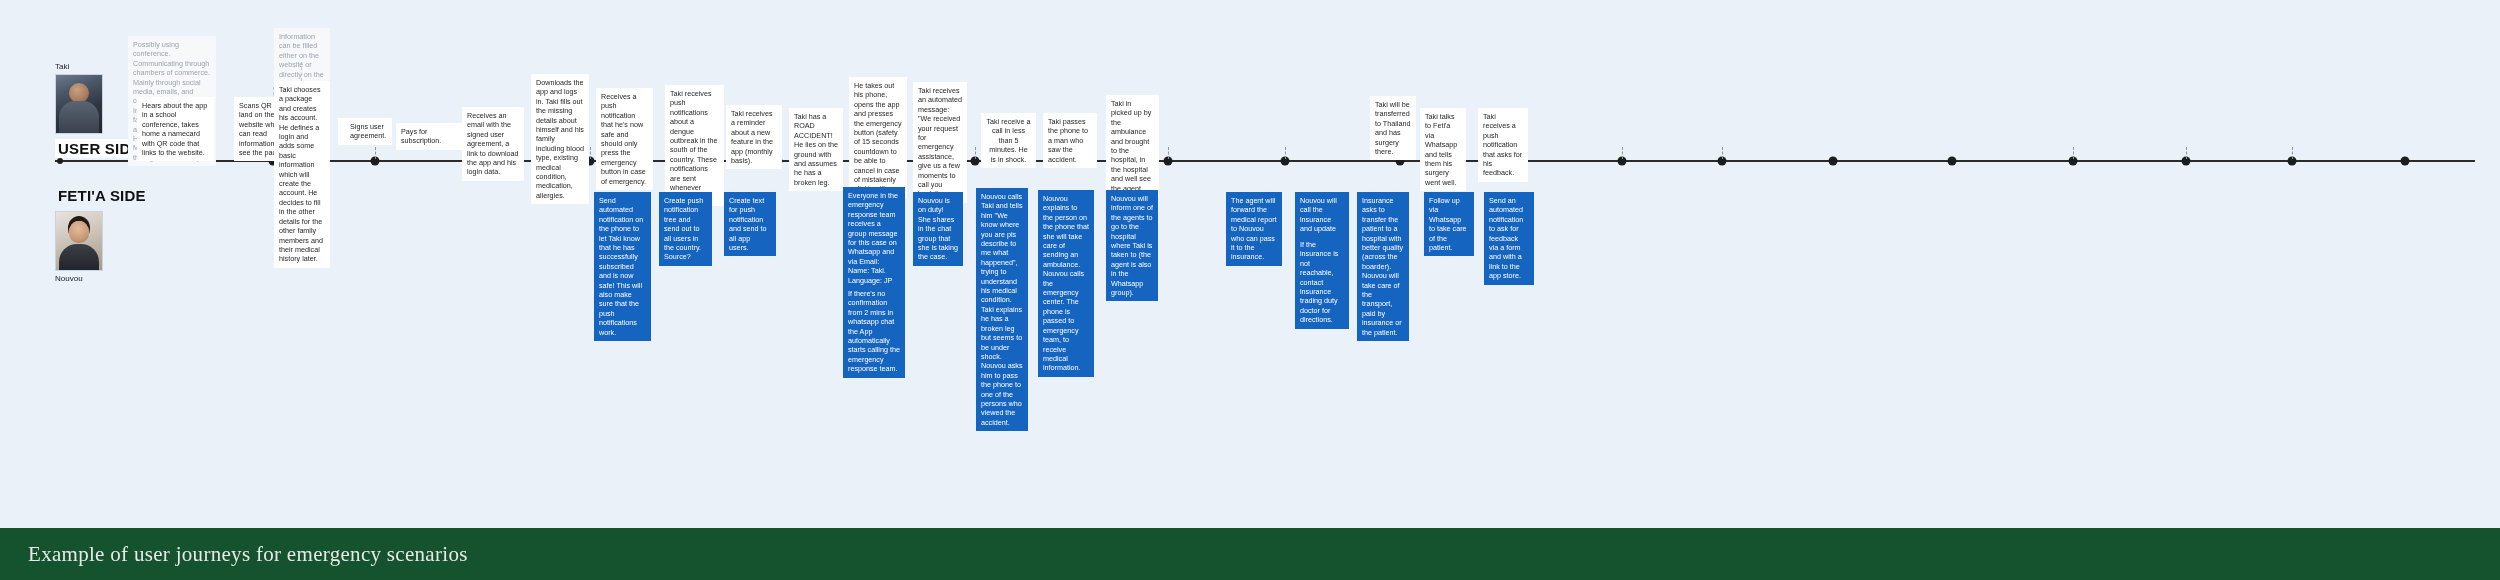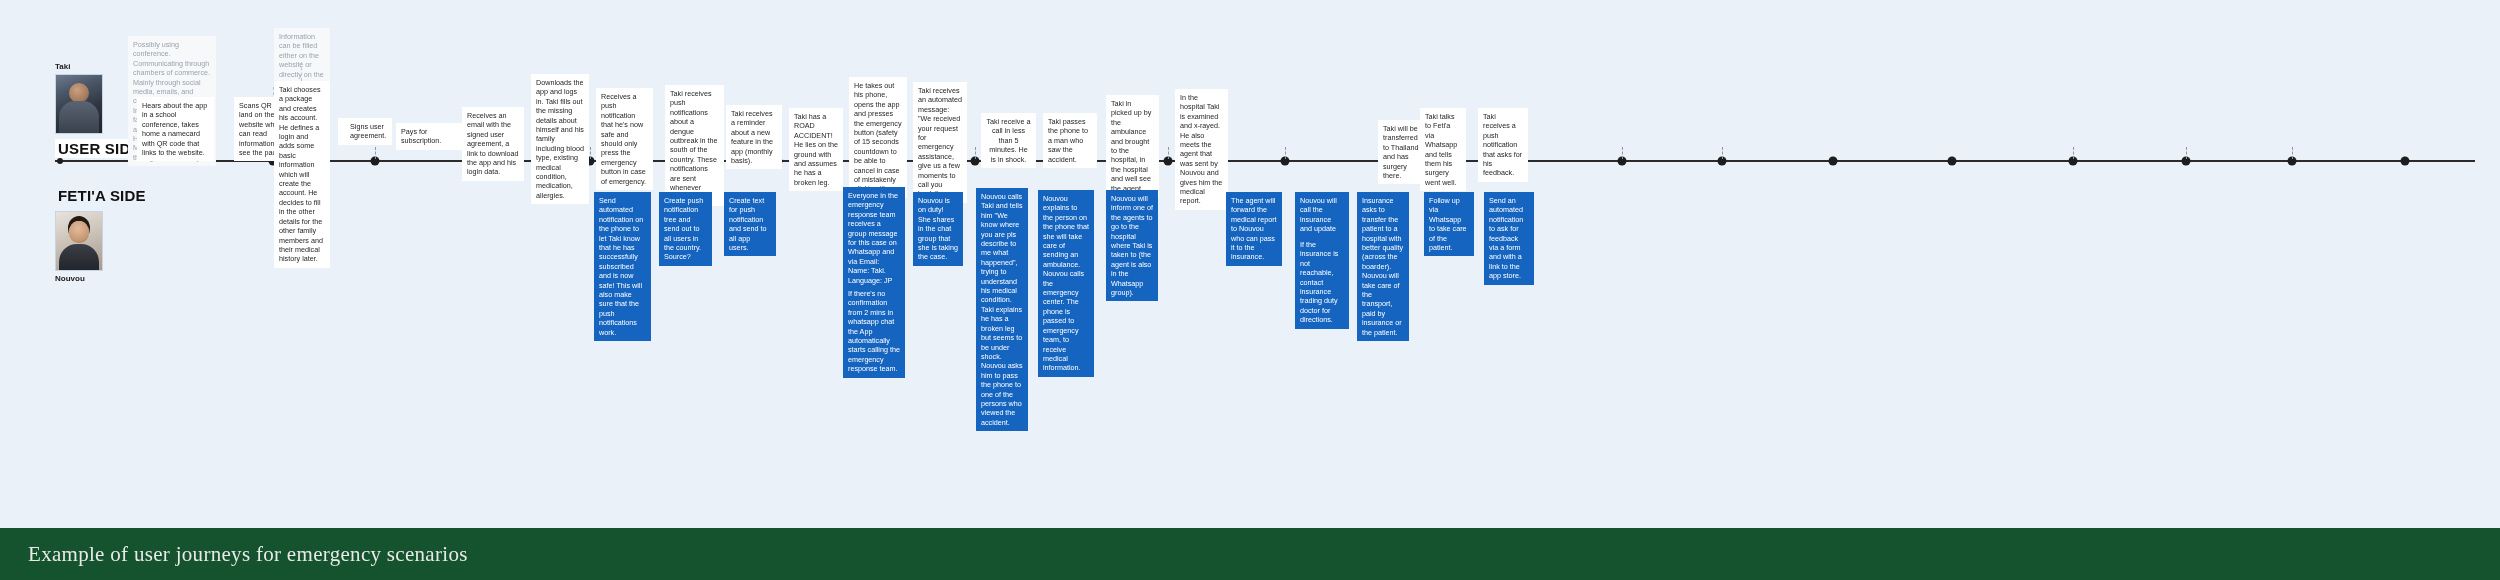--- a/index.html
+++ b/index.html
@@ -7,21 +7,21 @@
     width: 2500px; height: 580px;
     background: #eaf1f9;
     font-family: "Liberation Sans", sans-serif;
     overflow: hidden;
   }
   #canvas { position: relative; width: 2500px; height: 580px; background: #eaf1f9; }
 
   
   .persona { position: absolute; }
   .persona-name {
-    font-size: 8px; color: #1b1b1b; margin-bottom: 2px; line-height: 10px; font-weight: bold;
+    font-size: 8px; color: #1b1b1b; margin-bottom: 2px; line-height: 10px;
   }
   .persona-photo {
     width: 48px; height: 60px; border: 1px solid #c9d4e2; overflow: hidden;
     position: relative;
   }
   .photo-taki { background: linear-gradient(160deg,#6d7b8d 0%,#4a5667 28%,#2f3640 60%,#1f242c 100%); }
   .photo-taki::before {
     content:""; position:absolute; left:50%; top:8px; width:20px; height:20px;
     transform: translateX(-50%); border-radius:50%;
     background: radial-gradient(circle at 40% 35%, #caa183 0%, #a87b5c 60%, #7d563d 100%);
@@ -186,24 +186,23 @@
 
   <div class="card" style="left:981px; top:113px; width:55px;text-align:center;">Taki receive a call in less than 5 minutes. He is in shock.</div>
   <div class="connector" style="left:1400px; top:147px; height:12px;"></div>
 
   <div class="card" style="left:1043px; top:113px; width:54px;">Taki passes the phone to a man who saw the accident.</div>
   <div class="connector" style="left:1516px; top:147px; height:12px;"></div>
 
   <div class="card" style="left:1106px; top:95px; width:53px;">Taki in picked up by the ambulance and brought to the hospital, in the hospital and well see the agent.</div>
   <div class="connector" style="left:1622px; top:147px; height:12px;"></div>
 
-  <div class="card" style="left:1175px; top:89px; width:53px;">In the hospital Taki is examined and x-rayed. He also meets the agent that was sent by Nouvou and gives him the medical report.</div>
   <div class="connector" style="left:1722px; top:147px; height:12px;"></div>
 
-  <div class="card" style="left:1370px; top:120px; width:46px;margin-left:8px;">Taki will be transferred to Thailand and has surgery there.</div>
+  <div class="card" style="left:1370px; top:96px; width:46px;">Taki will be transferred to Thailand and has surgery there.</div>
   <div class="connector" style="left:2073px; top:147px; height:12px;"></div>
 
   <div class="card" style="left:1420px; top:108px; width:46px;">Taki talks to Feti'a via Whatsapp and tells them his surgery went well.</div>
   <div class="connector" style="left:2186px; top:147px; height:12px;"></div>
 
   <div class="card" style="left:1478px; top:108px; width:50px;">Taki receives a push notification that asks for his feedback.</div>
   <div class="connector" style="left:2292px; top:147px; height:12px;"></div>
 
   <div class="card blue" style="left:594px; top:192px; width:57px;">Send automated notification on the phone to let Taki know that he has successfully subscribed and is now safe! This will also make sure that the push notifications work.</div>
 

